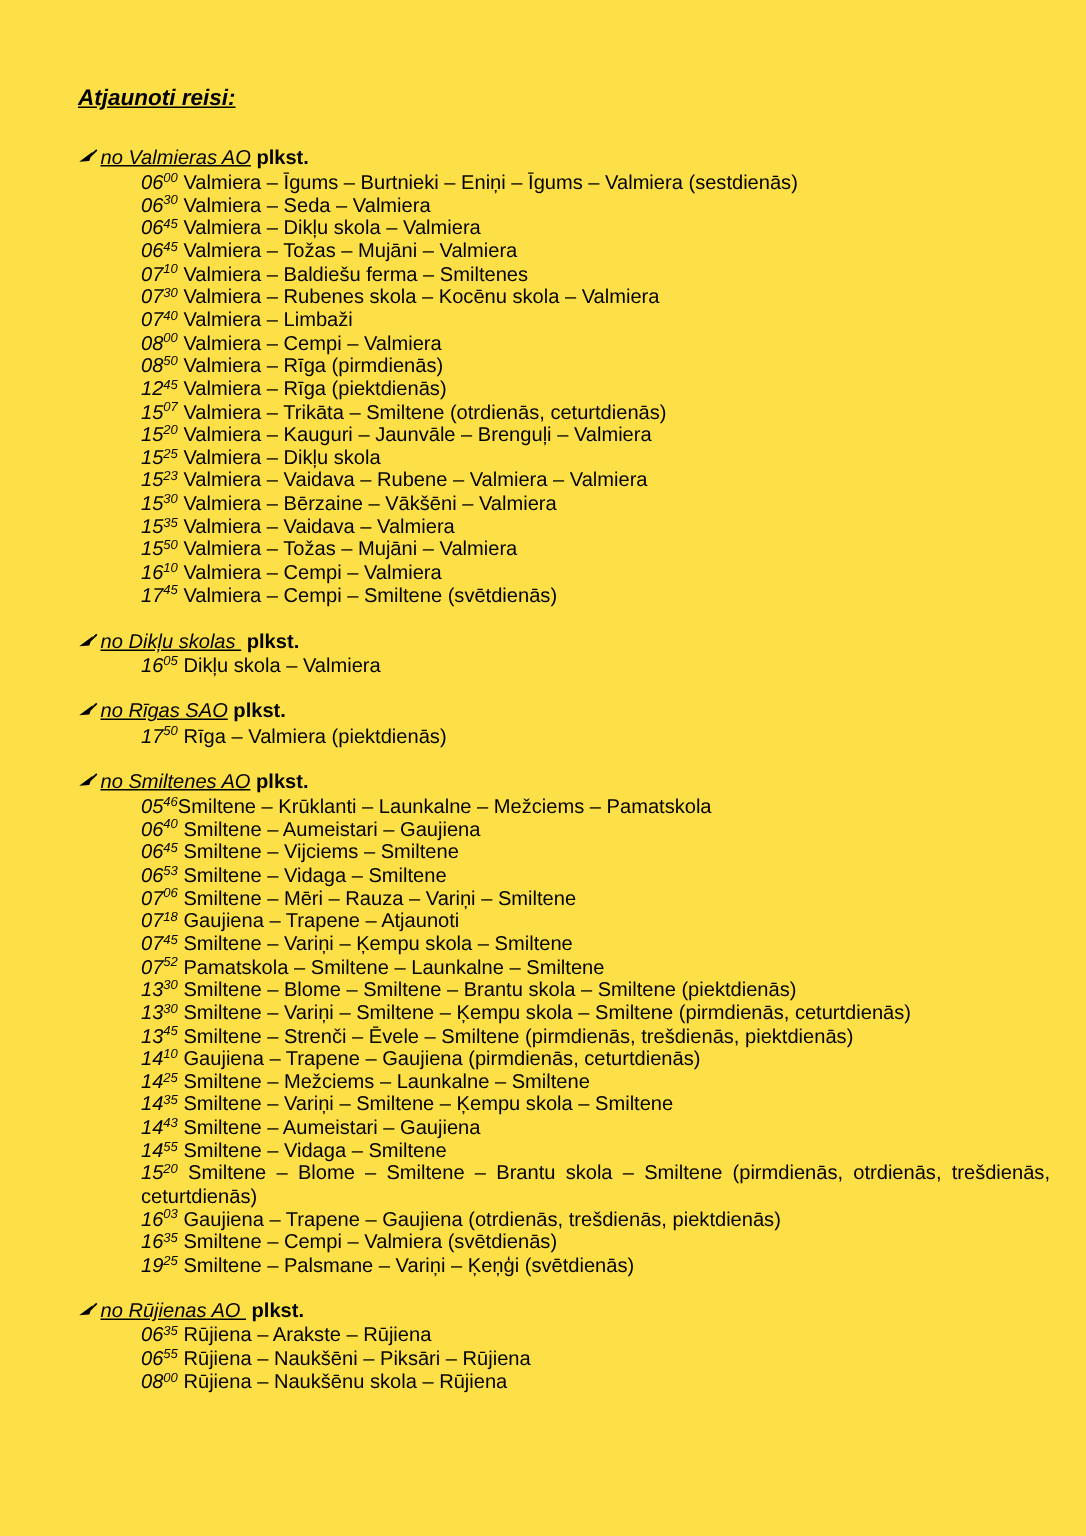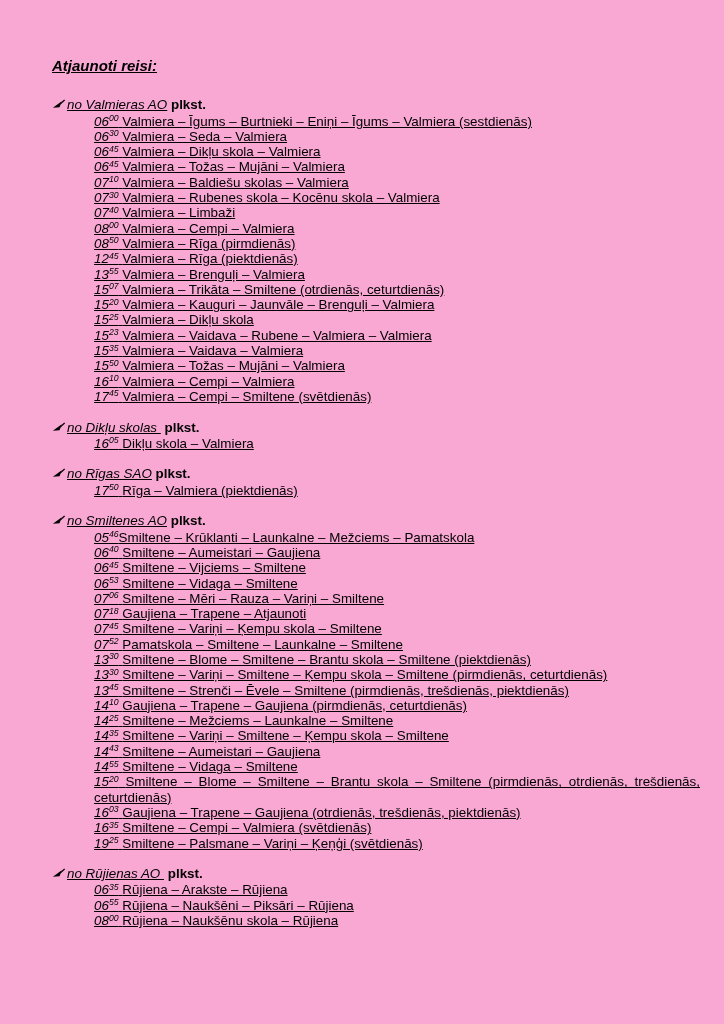--- a/index.html
+++ b/index.html
@@ -1,35 +1,35 @@
 <!DOCTYPE html>
 <html><head>
 <meta charset="utf-8">
 <style>
   html,body{margin:0;padding:0;background:#ffffff;}
   .page{
     width:724px;height:1024px;box-sizing:border-box;
-    background:#f9a8d4;color:#000;
+    background:#fde047;color:#000;
     padding:58px 24px 0 52px;
     font-family:"Liberation Sans",sans-serif;
     font-size:13.4px;line-height:15.3px;
     overflow:hidden;
   }
   .title{
     font-size:15px;font-weight:bold;font-style:italic;
     text-decoration:underline;
     margin:0 0 24px 0;
   }
   .section{margin:0 0 15.3px 0;}
   .sec-header{white-space:pre;}
   .arrow{display:inline-block;width:13px;vertical-align:-1px;margin-right:2px;}
   .arrow svg{display:inline-block;}
   .sec-name{font-weight:normal;font-style:italic;text-decoration:underline;}
   .sec-suffix{font-weight:bold;font-style:normal;}
-  .entries{margin-left:42px;width:606px;text-decoration:underline;}
+  .entries{margin-left:42px;width:606px;}
   .entry{min-height:15.3px;}
   .entry.justify{text-align:justify;}
   .time{font-style:italic;}
   .time sup{
     font-size:8.7px;line-height:0;
     vertical-align:baseline;position:relative;top:-4.5px;
   }
 </style>
 </head>
 <body>
@@ -40,31 +40,31 @@
       <div class="section">
         <div class="sec-header"><span class="arrow"><svg width="13" height="11" viewBox="0 0 13 11" aria-hidden="true">
               <path d="M0.8,8.8 L9.8,2.2 L7.5,8.3 Z" fill="#000"></path>
               <path d="M8.2,5.1 L12.6,0.9" stroke="#000" stroke-width="1.3" fill="none"></path>
             </svg></span><span class="sec-name">no Valmieras AO</span><span class="sec-suffix"> plkst.</span></div>
         <div class="entries">
           <div class="entry"><span class="time"><span class="time-hour">06</span><sup class="time-min">00</sup></span> <span class="route">Valmiera – Īgums – Burtnieki – Eniņi – Īgums – Valmiera (sestdienās)</span></div>
           <div class="entry"><span class="time"><span class="time-hour">06</span><sup class="time-min">30</sup></span> <span class="route">Valmiera – Seda – Valmiera</span></div>
           <div class="entry"><span class="time"><span class="time-hour">06</span><sup class="time-min">45</sup></span> <span class="route">Valmiera – Dikļu skola – Valmiera</span></div>
           <div class="entry"><span class="time"><span class="time-hour">06</span><sup class="time-min">45</sup></span> <span class="route">Valmiera – Tožas – Mujāni – Valmiera</span></div>
-          <div class="entry"><span class="time"><span class="time-hour">07</span><sup class="time-min">10</sup></span> <span class="route">Valmiera – Baldiešu skolas – Valmiera</span></div>
+          <div class="entry"><span class="time"><span class="time-hour">07</span><sup class="time-min">10</sup></span> <span class="route">Valmiera – Baldiešu ferma – Smiltenes</span></div>
           <div class="entry"><span class="time"><span class="time-hour">07</span><sup class="time-min">30</sup></span> <span class="route">Valmiera – Rubenes skola – Kocēnu skola – Valmiera</span></div>
           <div class="entry"><span class="time"><span class="time-hour">07</span><sup class="time-min">40</sup></span> <span class="route">Valmiera – Limbaži</span></div>
           <div class="entry"><span class="time"><span class="time-hour">08</span><sup class="time-min">00</sup></span> <span class="route">Valmiera – Cempi – Valmiera</span></div>
           <div class="entry"><span class="time"><span class="time-hour">08</span><sup class="time-min">50</sup></span> <span class="route">Valmiera – Rīga (pirmdienās)</span></div>
           <div class="entry"><span class="time"><span class="time-hour">12</span><sup class="time-min">45</sup></span> <span class="route">Valmiera – Rīga (piektdienās)</span></div>
-          <div class="entry"><span class="time"><span class="time-hour">13</span><sup class="time-min">55</sup></span> <span class="route">Valmiera – Brenguļi – Valmiera</span></div>
           <div class="entry"><span class="time"><span class="time-hour">15</span><sup class="time-min">07</sup></span> <span class="route">Valmiera – Trikāta – Smiltene (otrdienās, ceturtdienās)</span></div>
           <div class="entry"><span class="time"><span class="time-hour">15</span><sup class="time-min">20</sup></span> <span class="route">Valmiera – Kauguri – Jaunvāle – Brenguļi – Valmiera</span></div>
           <div class="entry"><span class="time"><span class="time-hour">15</span><sup class="time-min">25</sup></span> <span class="route">Valmiera – Dikļu skola</span></div>
           <div class="entry"><span class="time"><span class="time-hour">15</span><sup class="time-min">23</sup></span> <span class="route">Valmiera – Vaidava – Rubene – Valmiera – Valmiera</span></div>
+          <div class="entry"><span class="time"><span class="time-hour">15</span><sup class="time-min">30</sup></span> <span class="route">Valmiera – Bērzaine – Vākšēni – Valmiera</span></div>
           <div class="entry"><span class="time"><span class="time-hour">15</span><sup class="time-min">35</sup></span> <span class="route">Valmiera – Vaidava – Valmiera</span></div>
           <div class="entry"><span class="time"><span class="time-hour">15</span><sup class="time-min">50</sup></span> <span class="route">Valmiera – Tožas – Mujāni – Valmiera</span></div>
           <div class="entry"><span class="time"><span class="time-hour">16</span><sup class="time-min">10</sup></span> <span class="route">Valmiera – Cempi – Valmiera</span></div>
           <div class="entry"><span class="time"><span class="time-hour">17</span><sup class="time-min">45</sup></span> <span class="route">Valmiera – Cempi – Smiltene (svētdienās)</span></div>
         </div>
       </div>
       <div class="section">
         <div class="sec-header"><span class="arrow"><svg width="13" height="11" viewBox="0 0 13 11" aria-hidden="true">
               <path d="M0.8,8.8 L9.8,2.2 L7.5,8.3 Z" fill="#000"></path>
               <path d="M8.2,5.1 L12.6,0.9" stroke="#000" stroke-width="1.3" fill="none"></path>

